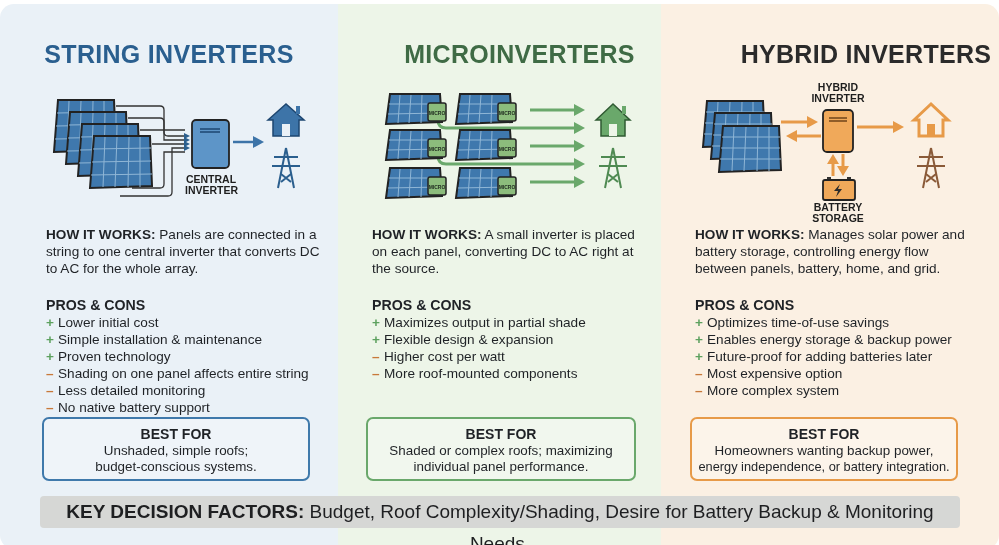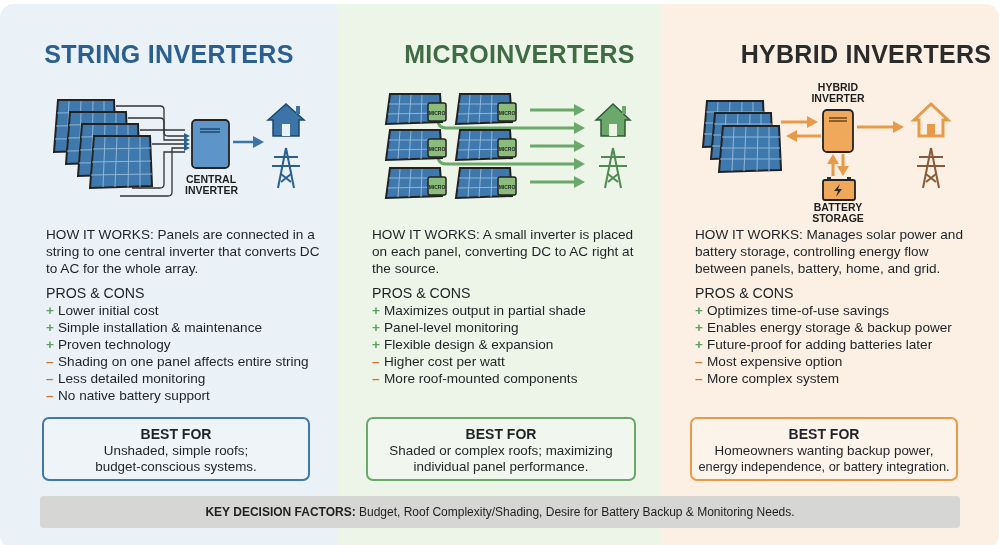--- a/index.html
+++ b/index.html
@@ -8,32 +8,32 @@
   .panel.string { left: 0; width: 338px; background: #eaf1f7; border-radius: 14px 0 0 14px; }
   .panel.micro { left: 338px; width: 323px; background: #edf5e8; }
   .panel.hybrid { left: 661px; width: 338px; background: #fbf0e3; border-radius: 0 14px 14px 0; padding-left: 36px; }
   .divider { position: absolute; top: 28px; height: 460px; border-left: 1.5px dashed #b5b9bc; }
   .title { position: absolute; top: 36px; font-size: 25px; font-weight: 700; letter-spacing: 0.3px; text-align: center; width: 100%; }
   .string .title { color: #2a5f8f; left: 0; }
   .micro .title { color: #3f6b45; padding-left: 40px; }
   .hybrid .title { color: #2b2b2b; }
   .diagram { position: absolute; top: 80px; left: 0; width: 100%; height: 140px; }
   .how { position: absolute; top: 222px; font-size: 13.6px; line-height: 17px; }
-  .how b { font-weight: 400; text-align: right; }
-  .pros-title { font-weight: 400; font-size: 14.2px; margin-top: 8px; line-height: 17px; }
+  .how b { font-weight: 700; text-align: right; }
+  .pros-title { font-weight: 700; font-size: 14.2px; margin-top: 20px; line-height: 17px; }
   .list { list-style: none; font-size: 13.6px; line-height: 17px; }
   .list li .sign { display: inline-block; width: 12px; font-weight: 700; }
   .sign.plus { color: #5da15f; }
   .sign.minus { color: #c8793a; }
   .bestfor { position: absolute; top: 413px; height: 64px; border-radius: 7px; border: 2px solid; text-align: center; padding-top: 7px; font-size: 13.4px; line-height: 16px; background: rgba(255,255,255,0.25); }
   .bestfor .bf-title { font-weight: 700; font-size: 14px; margin-bottom: 1px; }
   .string .bestfor { border-color: #3f79ab; }
   .micro .bestfor { border-color: #6aa86b; }
   .hybrid .bestfor { border-color: #e79a48; }
-  .keybar { position: absolute; left: 40px; top: 496px; width: 920px; height: 32px; background: #d6d7d5; border-radius: 4px; text-align: center; font-size: 12px; line-height: 32px; color: #1e1f21; }
+  .keybar { position: absolute; left: 40px; top: 496px; width: 920px; height: 32px; background: #d6d7d5; border-radius: 4px; text-align: center; font-size: 19px; line-height: 32px; color: #1e1f21; }
   .keybar b { font-weight: 700; }
   .lbl { font-size: 10.5px; font-weight: 700; text-align: center; line-height: 11px; color: #1e1e1e; position: absolute; }
 </style>
 </head>
 <body>
 
 <section class="panel string">
   <h2 class="title">STRING INVERTERS</h2>
   <div class="diagram">
     <svg width="338" height="140" viewBox="0 0 338 140">
@@ -167,21 +167,20 @@
         <path d="M270 90 L280 98 M280 90 L270 98"></path>
       </g>
     </svg>
     
   </div>
   <div class="how" style="left:34px;width:265px;">
     <p><b>HOW IT WORKS:</b> <span>A small inverter is placed on each panel, converting DC to AC right at the source.</span></p>
     <div class="pros-title">PROS &amp; CONS</div>
     <ul class="list">
       <li><span class="sign plus">+</span><span>Maximizes output in partial shade</span></li>
-      <li><span class="sign plus">+</span><span>Panel-level monitoring</span></li>
       <li><span class="sign plus">+</span><span>Flexible design &amp; expansion</span></li>
       <li><span class="sign minus">–</span><span>Higher cost per watt</span></li>
       <li><span class="sign minus">–</span><span>More roof-mounted components</span></li>
     </ul>
   </div>
   <div class="bestfor" style="left:28px;width:270px;">
     <div class="bf-title">BEST FOR</div>
     <div>Shaded or complex roofs; maximizing</div>
     <div>individual panel performance.</div>
   </div>

